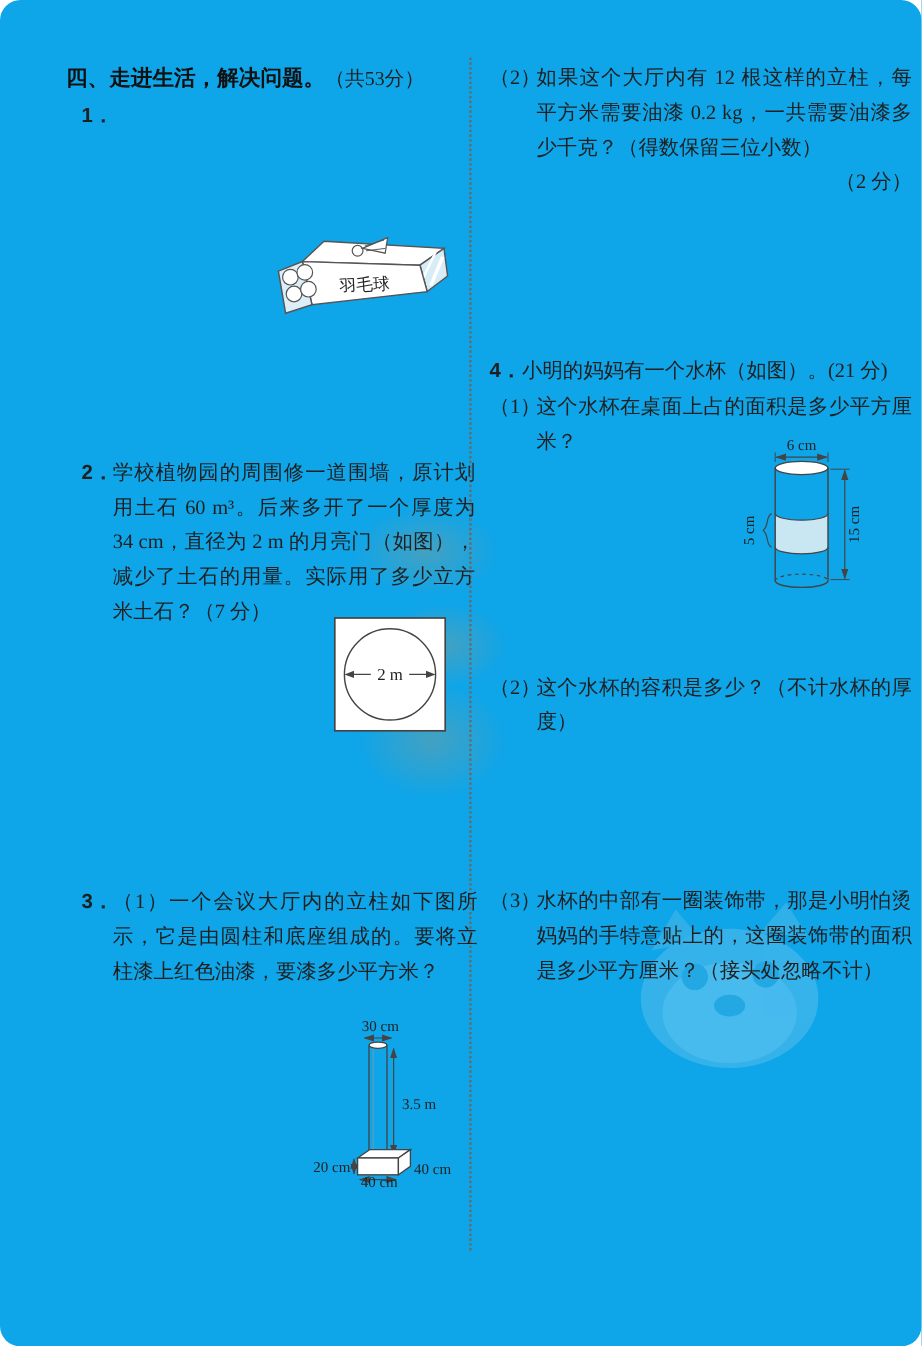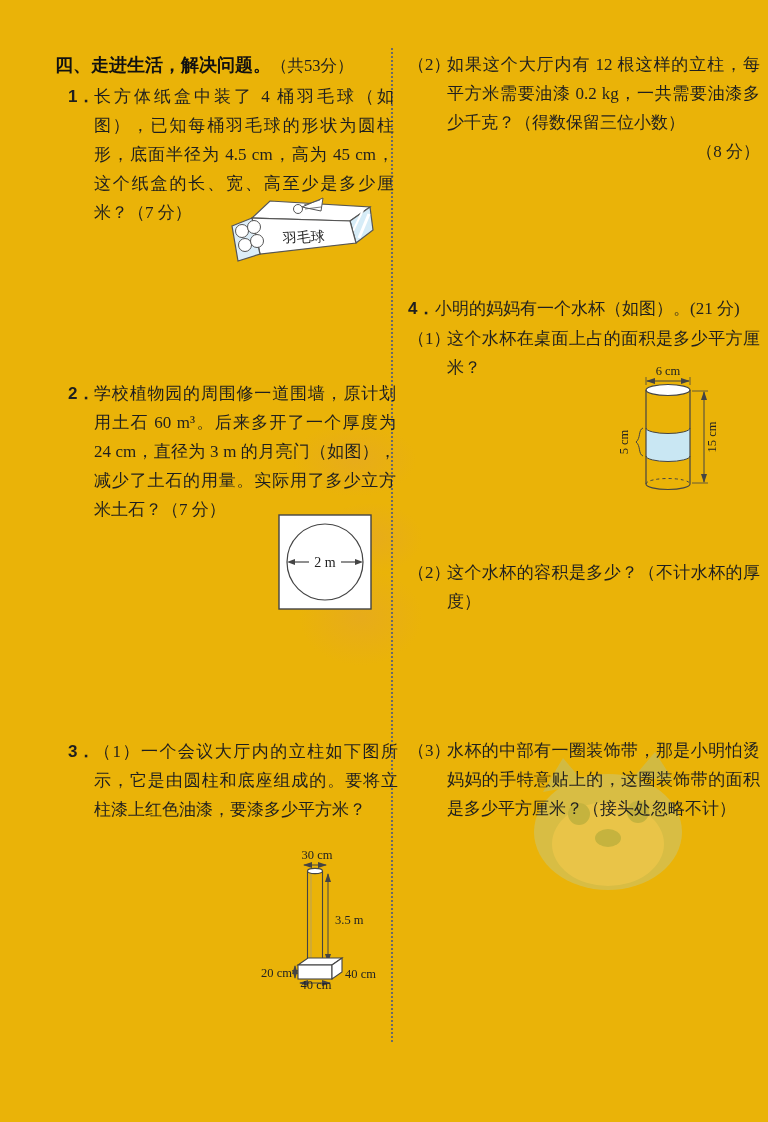--- a/index.html
+++ b/index.html
@@ -1,20 +1,20 @@
 <!DOCTYPE html>
 <html><head>
 <meta charset="utf-8">
 <style>
   html,body{margin:0;padding:0;}
   body{background:#ffffff;}
   .page{
-    position:relative; width:768px; height:1122px; background:#eab308;
+    position:relative; width:768px; height:1122px; background:#0ea5e9;
     font-family:"Liberation Serif","DejaVu Serif",serif;
-    color:#1f1f1f; overflow:hidden;
+    color:#1f1f1f; overflow:hidden;border-radius:17px;
   }
   .divider{
     position:absolute; left:391px; top:48px; height:994px; width:0;
     border-left:2px dotted #6a6a6a;
   }
   .sec-header{
     position:absolute; left:55px; top:52px; width:330px;
     font-size:18px; line-height:26px; white-space:nowrap;
   }
   .sec-header .bold{
@@ -61,21 +61,20 @@
   </div>
 
   <div class="divider"></div>
 
   <div class="sec-header">
     <span class="bold">四、走进生活，解决问题。</span><span class="score">（共53分）</span>
   </div>
 
   <div class="prob" style="left:68px;top:82px;width:300px;padding-left:26px;">
     <span class="num">1．</span>
-    <span>长方体纸盒中装了 4 桶羽毛球（如图），已知每桶羽毛球的形状为圆柱形，底面半径为 4.5 cm，高为 45 cm，这个纸盒的长、宽、高至少是多少厘米？（7 分）</span>
   </div>
 
   <div class="fig" style="left:226px;top:194px;width:148px;height:70px;">
     <svg width="148" height="70" viewBox="0 0 148 70">
       <polygon points="26,24 44,7 144,13 124,27" fill="#ffffff" stroke="#555" stroke-width="1.2"></polygon>
       <polygon points="124,27 144,13 147,36 130,49" fill="#d6ecf7" stroke="#555" stroke-width="1.2"></polygon>
       <line x1="133" y1="44" x2="143" y2="20" stroke="#ffffff" stroke-width="3"></line>
       <line x1="127" y1="37" x2="137" y2="16" stroke="#ffffff" stroke-width="2"></line>
       <polygon points="26,24 124,27 130,49 34,60" fill="#ffffff" stroke="#555" stroke-width="1.2"></polygon>
       <polygon points="6,32 26,24 34,60 12,67" fill="#ddeef8" stroke="#555" stroke-width="1.2"></polygon>
@@ -86,21 +85,21 @@
       <circle cx="72" cy="15" r="4.5" fill="#ffffff" stroke="#555"></circle>
       <path d="M76,13 L97,4 L95,17 Z" fill="#ffffff" stroke="#555" stroke-width="1"></path>
       <line x1="78" y1="11" x2="94" y2="6" stroke="#555" stroke-width="0.8"></line>
       <line x1="79" y1="15" x2="95" y2="13" stroke="#555" stroke-width="0.8"></line>
       <text x="78" y="48" font-size="14" text-anchor="middle" transform="rotate(-3 78 48)">羽毛球</text>
     </svg>
   </div>
 
   <div class="prob" style="left:68px;top:379px;width:302px;padding-left:26px;">
     <span class="num">2．</span>
-    <span>学校植物园的周围修一道围墙，原计划用土石 60 m³。后来多开了一个厚度为 24 cm，直径为 3 m 的月亮门（如图），减少了土石的用量。实际用了多少立方米土石？（7 分）</span>
+    <span>学校植物园的周围修一道围墙，原计划用土石 60 m³。后来多开了一个厚度为 34 cm，直径为 2 m 的月亮门（如图），减少了土石的用量。实际用了多少立方米土石？（7 分）</span>
   </div>
 
   <div class="fig" style="left:278px;top:514px;width:94px;height:96px;">
     <svg width="94" height="96" viewBox="0 0 94 96">
       <rect x="1" y="1" width="92" height="94" fill="#ffffff" stroke="#444" stroke-width="1.4"></rect>
       <circle cx="47" cy="48" r="38" fill="none" stroke="#444" stroke-width="1.2"></circle>
       <line x1="15" y1="48" x2="31" y2="48" stroke="#444" stroke-width="1.2"></line>
       <polygon points="9,48 17,45 17,51" fill="#444"></polygon>
       <line x1="63" y1="48" x2="79" y2="48" stroke="#444" stroke-width="1.2"></line>
       <polygon points="85,48 77,45 77,51" fill="#444"></polygon>
@@ -135,21 +134,21 @@
       <text x="46" y="129" font-size="12.5" text-anchor="end">20 cm</text>
       <text x="99" y="130" font-size="12.5">40 cm</text>
       <line x1="54" y1="135" x2="84" y2="135" stroke="#444" stroke-width="1" marker-start="url(#ar3)" marker-end="url(#ar3)"></line>
       <text x="70" y="141" font-size="12.5" text-anchor="middle">40 cm</text>
     </svg>
   </div>
 
   <div class="prob" style="left:408px;top:50px;width:313px;padding-left:39px;">
     <span class="num subnum" style="font-weight:normal;">（2）</span>
     <span>如果这个大厅内有 12 根这样的立柱，每平方米需要油漆 0.2 kg，一共需要油漆多少千克？（得数保留三位小数）</span>
-    <div class="tail">（8 分）</div>
+    <div class="tail">（2 分）</div>
   </div>
 
   <div class="prob" style="left:408px;top:294px;width:315px;padding-left:27px;">
     <span class="num">4．</span>
     <span>小明的妈妈有一个水杯（如图）。(21 分)</span>
   </div>
 
   <div class="prob" style="left:408px;top:324px;width:313px;padding-left:39px;">
     <span class="num subnum" style="font-weight:normal;">（1）</span>
     <span>这个水杯在桌面上占的面积是多少平方厘米？</span>

